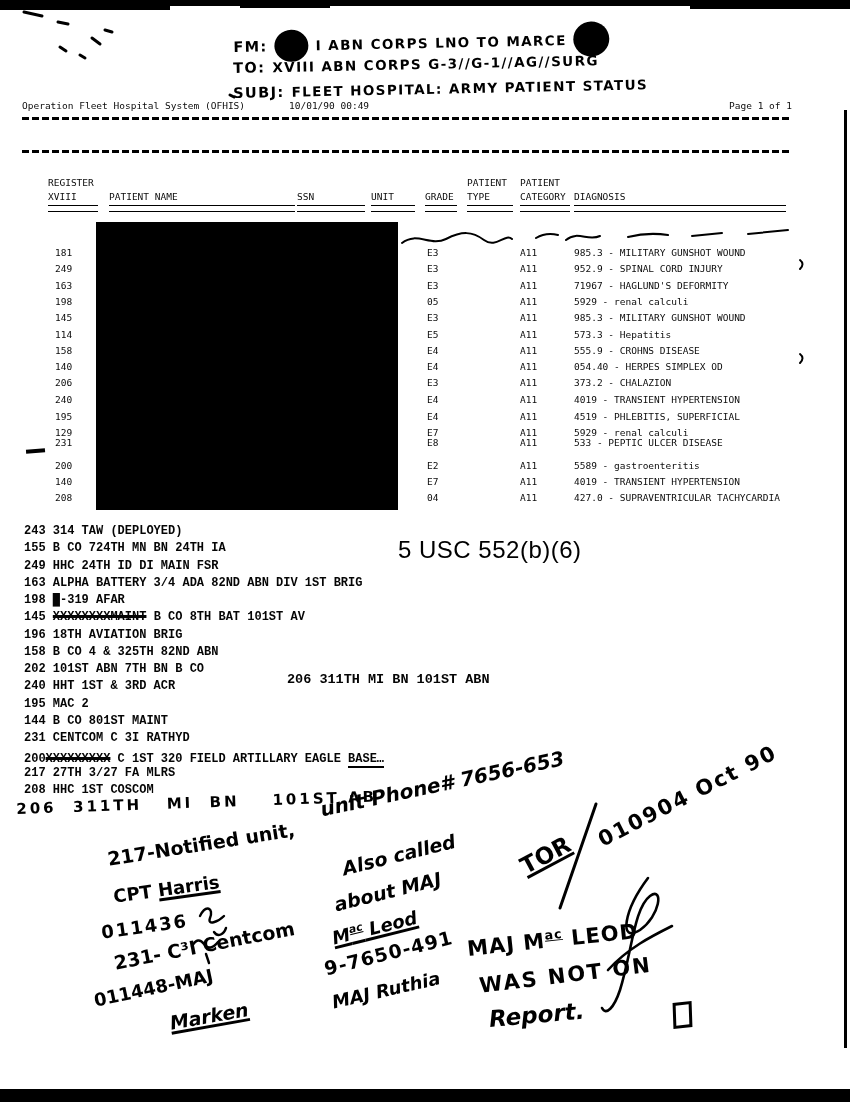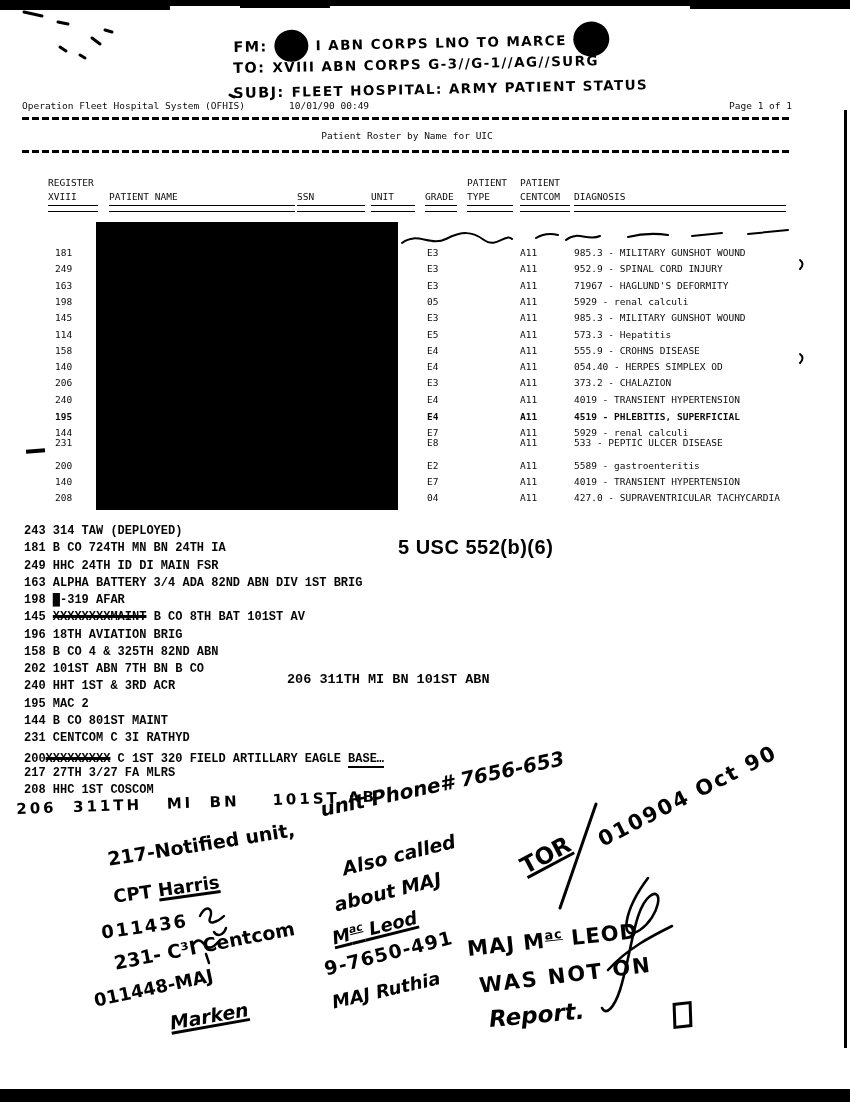--- a/index.html
+++ b/index.html
@@ -23,21 +23,21 @@
   .dashrule{position:absolute;left:22px;width:770px;height:3px;
             background:repeating-linear-gradient(90deg,#000 0 7px,transparent 7px 10px);}
   .eq{position:absolute;top:205px;height:5px;border-top:1.6px solid #000;border-bottom:1.6px solid #000;}
   .trow{position:absolute;left:0;width:850px;height:16px;}
   .tc{position:absolute;font-family:"DejaVu Sans Mono",monospace;font-size:9.5px;
       color:#0b0b0b;white-space:nowrap;}
   .tc.reg{left:55px;} .tc.grade{left:427px;} .tc.cat{left:520px;} .tc.diag{left:574px;}
   
   .redact-block{position:absolute;left:96px;top:222px;width:302px;height:288px;background:#000;}
   
-  .stamp{position:absolute;left:398px;top:536px;font-weight:700;font-size:20px;
+  .stamp{position:absolute;left:398px;top:536px;font-weight:400;font-size:24px;
          letter-spacing:.5px;font-family:"Liberation Sans",sans-serif;}
   
   .uline{position:absolute;left:24px;white-space:pre;
          font-family:"Liberation Mono","DejaVu Sans Mono",monospace;
          font-weight:700;font-size:12px;color:#050505;}
   .xstrike{text-decoration:line-through;text-decoration-thickness:3px;}
   .tail{border-bottom:2.5px solid #000;}
   .typed-aside{position:absolute;left:287px;top:672px;white-space:pre;
          font-family:"Liberation Mono","DejaVu Sans Mono",monospace;
          font-weight:700;font-size:13.5px;color:#050505;}
@@ -76,33 +76,32 @@
   </div>
   <div class="memo-line" style="left:233px;top:85px">
     <span class="memo-label">SUBJ:</span>
     <span>FLEET HOSPITAL: ARMY PATIENT STATUS</span>
   </div>
 
   <div class="mono" style="left:22px;top:100px">Operation Fleet Hospital System (OFHIS)</div>
   <div class="mono" style="left:289px;top:100px">10/01/90  00:49</div>
   <div class="mono" style="left:792px;top:100px;transform:translateX(-100%)">Page 1 of 1</div>
   <div class="dashrule" style="top:117px"></div>
-  <div class="mono" style="left:22px;top:130px;width:770px;text-align:center">Patient Roster by Name for UIC</div>
   <div class="dashrule" style="top:150px"></div>
 
   <div class="mono" style="left:48px;top:177px">REGISTER</div>
   <div class="mono" style="left:467px;top:177px">PATIENT</div>
   <div class="mono" style="left:520px;top:177px">PATIENT</div>
   <div class="mono" style="left:48px;top:191px">XVIII</div>
   <div class="mono" style="left:109px;top:191px">PATIENT NAME</div>
   <div class="mono" style="left:297px;top:191px">SSN</div>
   <div class="mono" style="left:371px;top:191px">UNIT</div>
   <div class="mono" style="left:425px;top:191px">GRADE</div>
   <div class="mono" style="left:467px;top:191px">TYPE</div>
-  <div class="mono" style="left:520px;top:191px">CENTCOM</div>
+  <div class="mono" style="left:520px;top:191px">CATEGORY</div>
   <div class="mono" style="left:574px;top:191px">DIAGNOSIS</div>
 
   <div class="eq" style="left:48px;width:50px"></div>
   <div class="eq" style="left:109px;width:186px"></div>
   <div class="eq" style="left:297px;width:68px"></div>
   <div class="eq" style="left:371px;width:44px"></div>
   <div class="eq" style="left:425px;width:32px"></div>
   <div class="eq" style="left:467px;width:46px"></div>
   <div class="eq" style="left:520px;width:50px"></div>
   <div class="eq" style="left:574px;width:212px"></div>
@@ -161,28 +160,28 @@
         <span class="tc grade">E3</span>
         <span class="tc cat">A11</span>
         <span class="tc diag">373.2 - CHALAZION</span>
       </div>
       <div class="trow" style="top: 394.15px;">
         <span class="tc reg">240</span>
         <span class="tc grade">E4</span>
         <span class="tc cat">A11</span>
         <span class="tc diag">4019 - TRANSIENT HYPERTENSION</span>
       </div>
-      <div class="trow" style="top: 410.5px; font-weight: bold;">
+      <div class="trow" style="top: 410.5px;">
         <span class="tc reg">195</span>
         <span class="tc grade">E4</span>
         <span class="tc cat">A11</span>
         <span class="tc diag">4519 - PHLEBITIS, SUPERFICIAL</span>
       </div>
       <div class="trow" style="top: 426.85px;">
-        <span class="tc reg">144</span>
+        <span class="tc reg">129</span>
         <span class="tc grade">E7</span>
         <span class="tc cat">A11</span>
         <span class="tc diag">5929 - renal calculi</span>
       </div>
       <div class="trow" style="top: 437px;">
         <span class="tc reg">231</span>
         <span class="tc grade">E8</span>
         <span class="tc cat">A11</span>
         <span class="tc diag">533 - PEPTIC ULCER DISEASE</span>
       </div>
@@ -207,21 +206,21 @@
     </div>
 
   <div class="redact-block"></div>
 
   <div class="hmark" style="left:26px;top:449px;width:19px;height:3.5px;transform:rotate(-4deg)"></div>
 
   <div class="stamp">5 USC 552(b)(6)</div>
 
   <div>
       <div class="uline" style="top: 524px;"><span>243 314 TAW (DEPLOYED)</span></div>
-      <div class="uline" style="top: 541.25px;"><span>181 B CO 724TH MN BN 24TH IA</span></div>
+      <div class="uline" style="top: 541.25px;"><span>155 B CO 724TH MN BN 24TH IA</span></div>
       <div class="uline" style="top: 558.5px;"><span>249 HHC 24TH ID DI MAIN FSR</span></div>
       <div class="uline" style="top: 575.75px;"><span>163 ALPHA BATTERY 3/4 ADA 82ND ABN DIV 1ST BRIG</span></div>
       <div class="uline" style="top: 593px;"><span>198 █-319 AFAR</span></div>
       <div class="uline" style="top: 610.25px;"><span>145 </span><span class="xstrike">XXXXXXXXMAINT</span><span> B CO 8TH BAT 101ST AV</span></div>
       <div class="uline" style="top: 627.5px;"><span>196 18TH AVIATION BRIG</span></div>
       <div class="uline" style="top: 644.75px;"><span>158 B CO 4 &amp; 325TH 82ND ABN</span></div>
       <div class="uline" style="top: 662px;"><span>202 101ST ABN 7TH BN B CO</span></div>
       <div class="uline" style="top: 679.25px;"><span>240 HHT 1ST &amp; 3RD ACR</span></div>
       <div class="uline" style="top: 696.5px;"><span>195 MAC 2</span></div>
       <div class="uline" style="top: 713.75px;"><span>144 B CO 801ST MAINT</span></div>

